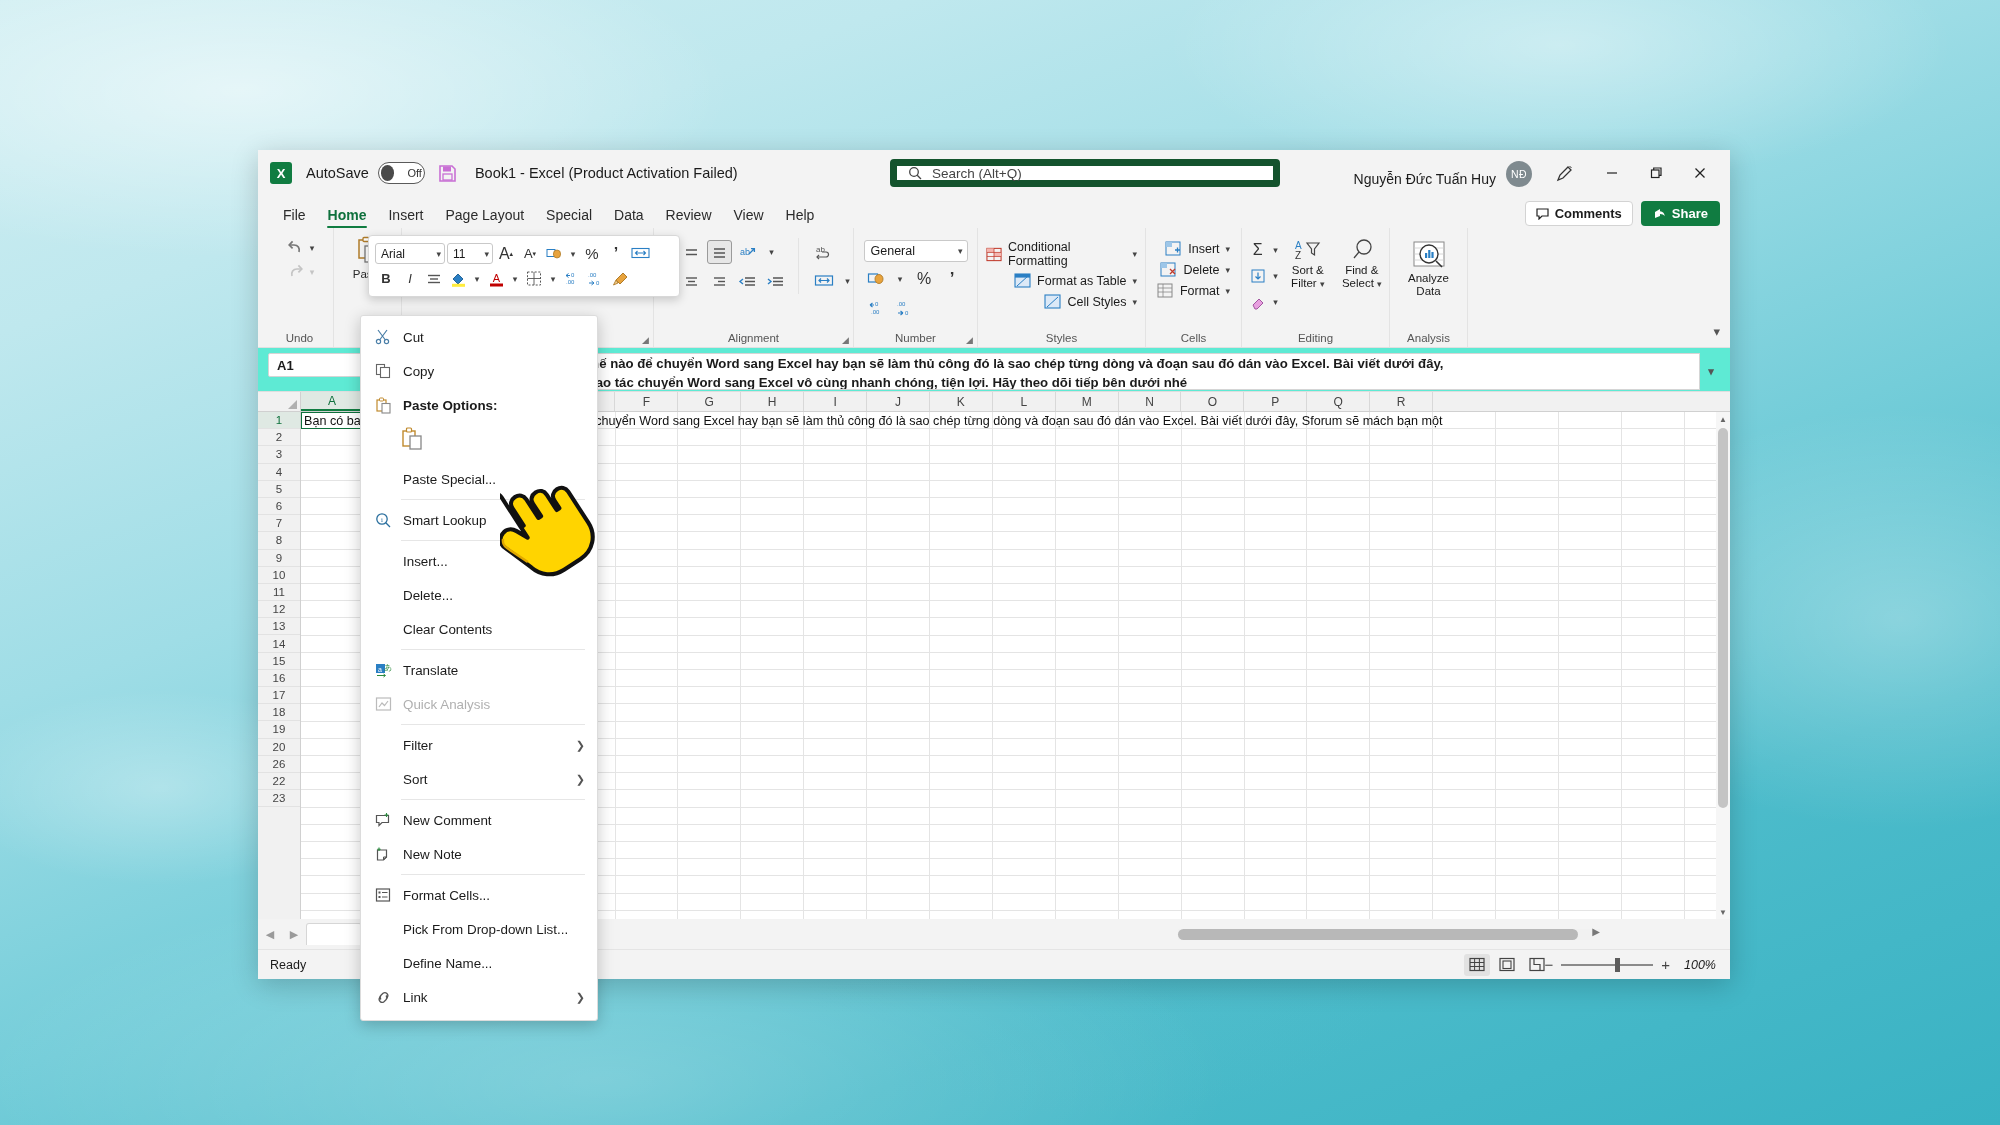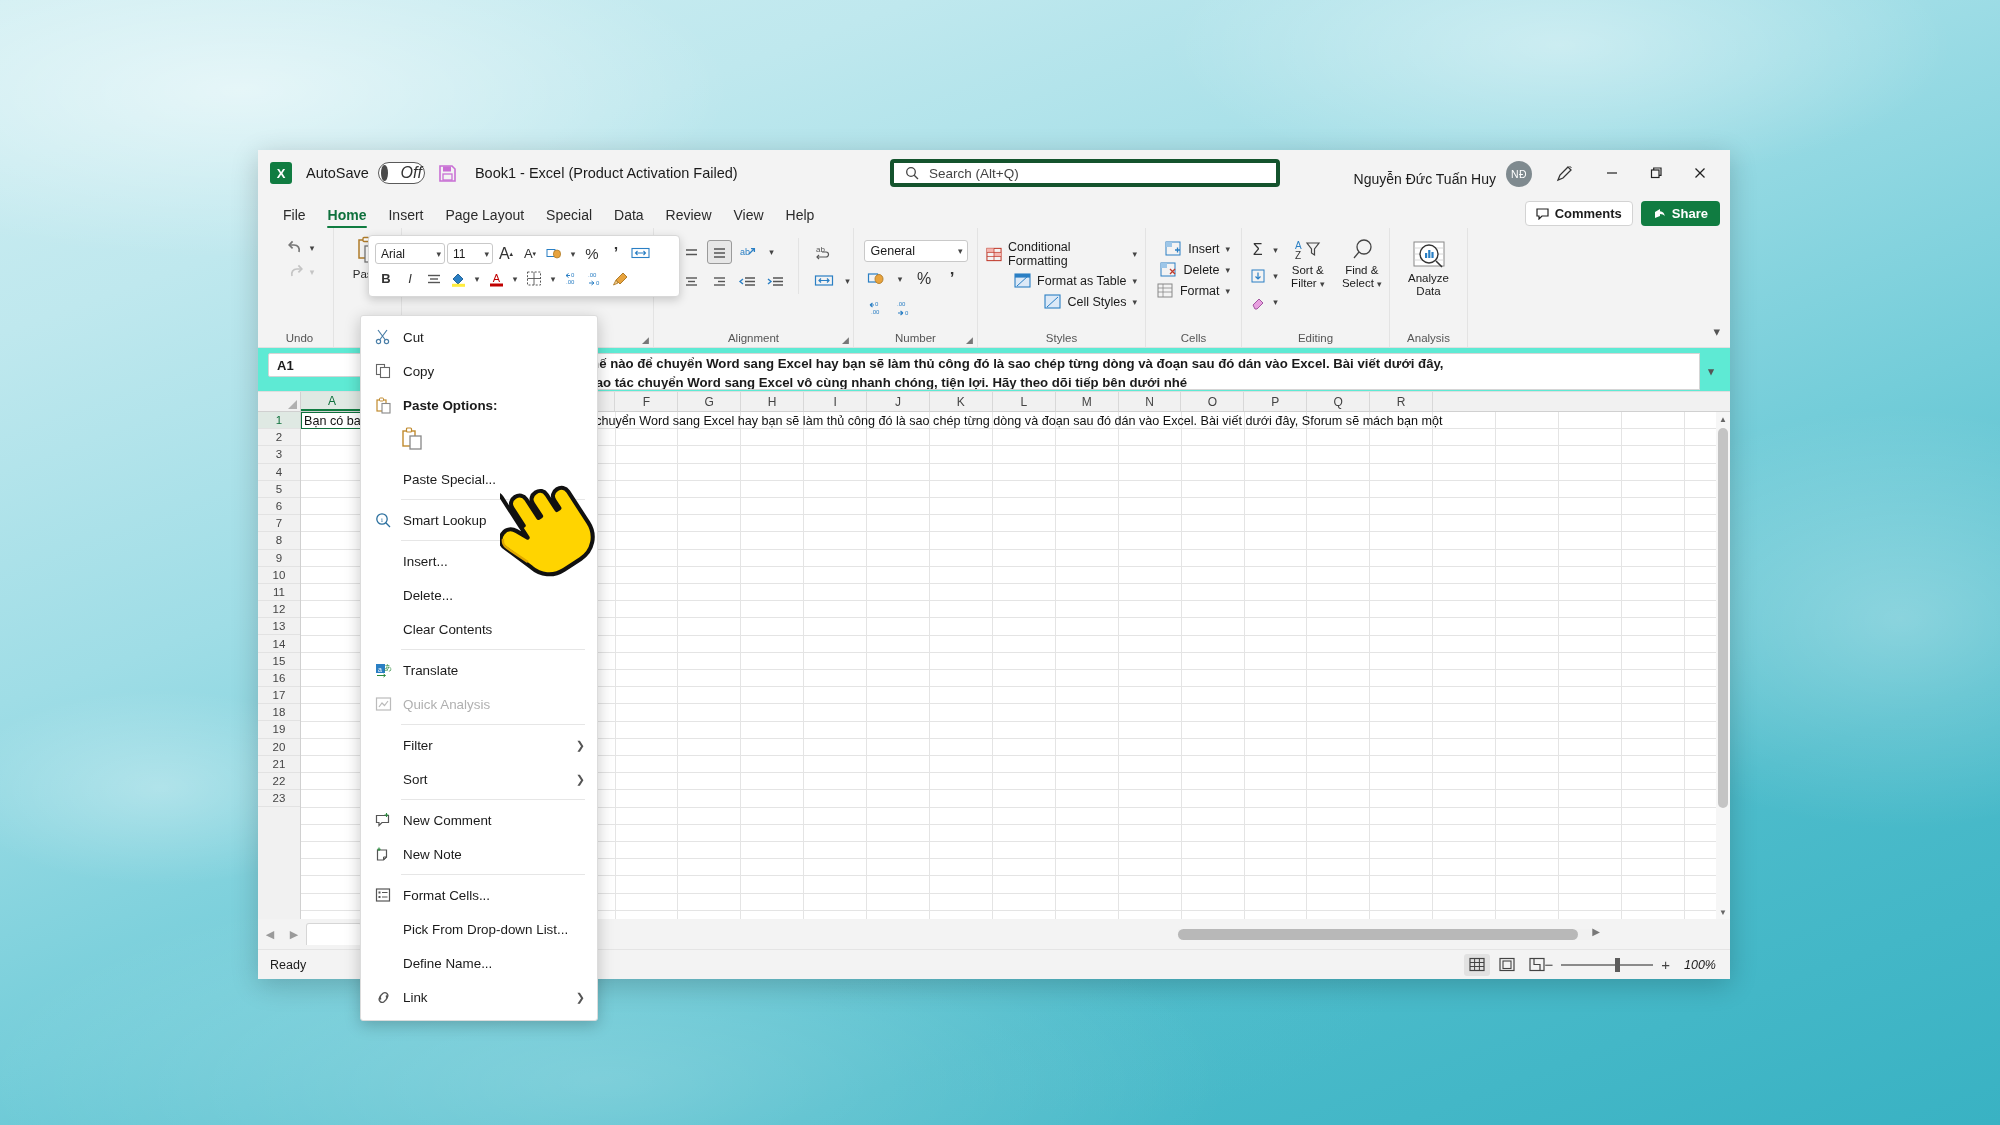--- a/index.html
+++ b/index.html
@@ -44,26 +44,26 @@
     color:#fff;font-size:13px;font-weight:bold;display:flex;
     align-items:center;justify-content:center;margin-right:14px;
   }
   .autosave-label { font-size:14.5px; color:#1b1b1b; margin-right:9px; }
   .toggle {
     width:47px;height:22px;border-radius:11px;border:1.5px solid #5a5a5a;
     background:#fff;display:flex;align-items:center;padding:0 2px;margin-right:12px;
     position:relative;
   }
   .toggle .knob{width:16px;height:16px;border-radius:50%;background:#4a4a4a;}
-  .toggle .t-text{font-size:16px;color:#333;margin-left:13px;font-style:italic;}
+  .toggle .t-text{font-size:11px;color:#333;margin-left:13px;}
   .save-icon{ width:22px;height:22px;margin-right:16px;display:flex;align-items:center;justify-content:center;}
   .doctitle{font-size:14.5px;color:#1b1b1b;}
   .search-box{
     position:absolute;left:632px;top:9px;width:390px;height:28px;
-    background:#fff;border:4px solid #14532d;border-radius:4px;
+    background:#fff;border:7px solid #14532d;border-radius:4px;
     display:flex;align-items:center;padding-left:11px;
   }
   .search-box .ph{font-size:13.5px;color:#444;margin-left:10px;}
   .user-area{position:absolute;right:198px;top:11px;display:flex;align-items:flex-end;}
   .user-name{font-size:14px;color:#1b1b1b;margin-right:10px;}
   .avatar{
     width:26px;height:26px;border-radius:50%;background:#7f8a8f;color:#fff;
     font-size:10.5px;display:flex;align-items:center;justify-content:center;letter-spacing:.3px;
   }
   .win-btns{position:absolute;right:8px;top:8px;display:flex;align-items:center;}
@@ -753,21 +753,21 @@
           <div class="rh">11</div>
           <div class="rh">12</div>
           <div class="rh">13</div>
           <div class="rh">14</div>
           <div class="rh">15</div>
           <div class="rh">16</div>
           <div class="rh">17</div>
           <div class="rh">18</div>
           <div class="rh">19</div>
           <div class="rh">20</div>
-          <div class="rh">21</div>
+          <div class="rh">26</div>
           <div class="rh">22</div>
           <div class="rh">23</div>
         </div>
       <div class="cells">
         <div class="grid-lines"></div>
         <div class="a1cell">Bạn có bao giờ thắc mắc làm thế nào để chuyển Word sang Excel hay bạn sẽ làm thủ công đó là sao chép từng dòng và đoạn sau đó dán vào Excel. Bài viết dưới đây, Sforum sẽ mách bạn một</div>
         <div class="a1overflow">Bạn có bao giờ thắc mắc làm thế nào để chuyển Word sang Excel hay bạn sẽ làm thủ công đó là sao chép từng dòng và đoạn sau đó dán vào Excel. Bài viết dưới đây, Sforum sẽ mách bạn một</div>
       </div>
     </div>
 

